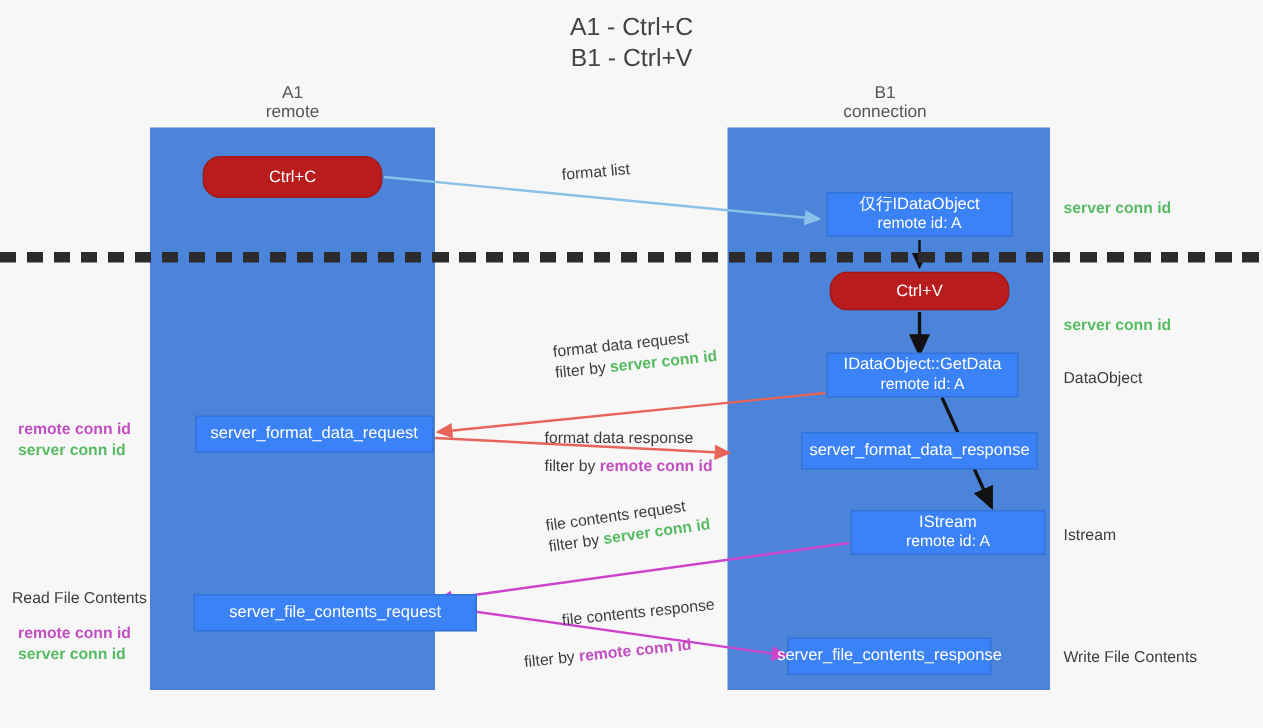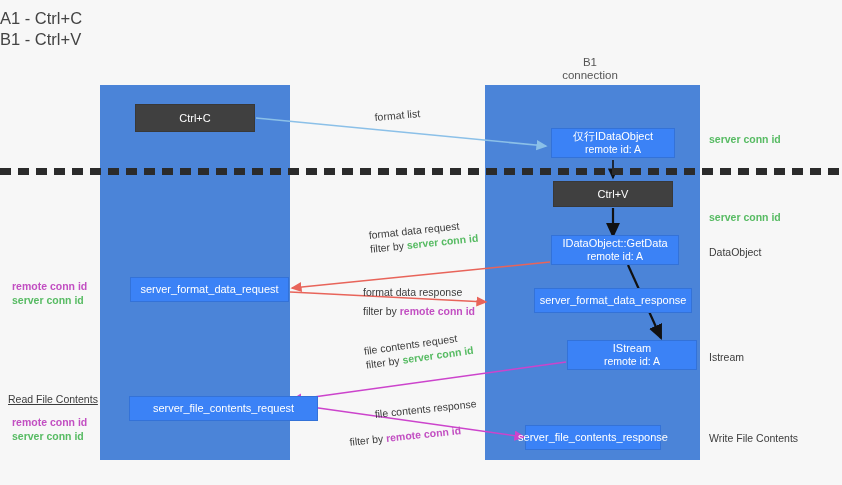--- a/index.html
+++ b/index.html
@@ -10,21 +10,21 @@
     position:relative;
     overflow:hidden;
     color:#3c3c3c;
   }
   .stage{position:absolute;left:0;top:0;width:842px;height:485px;}
   .abs{position:absolute;}
 
   
   #title{
     left:0;top:8px;width:842px;
-    text-align:left;
+    text-align:center;
     font-size:16.5px;
     line-height:21px;
     color:#434343;
     white-space:pre;
   }
 
   
   .col-head{
     font-size:11.5px;
     line-height:13px;
@@ -49,21 +49,21 @@
   .node{
     box-sizing:border-box;
     display:flex;flex-direction:column;
     align-items:center;justify-content:center;
     color:#ffffff;
     font-size:11px;
     line-height:13px;
     text-align:center;
     border:1px solid rgba(0,0,0,.12);
   }
-  .node.green{background:#404040;}
+  .node.green{background:#b91c1c;border-radius:12px;}
   .node.orange{background:#fbb martin;}
   .node.orange{background:#fbb košar;}
   .node.orange{background:#3b82f6;}
   .node .l2{font-size:10.5px;}
 
   
   .anno{
     font-size:10.5px;
     line-height:14px;
     color:#3c3c3c;
@@ -79,20 +79,24 @@
   svg.overlay{position:absolute;left:0;top:0;width:842px;height:485px;pointer-events:none;}
 </style>
 </head>
 <body>
 
 <div class="stage">
 
   <div class="abs" id="title">A1 - Ctrl+C
 B1 - Ctrl+V</div>
 
+  <div class="abs col-head" id="head-a1">
+    <div>A1</div>
+    <div>remote</div>
+  </div>
   <div class="abs col-head" id="head-b1">
     <div>B1</div>
     <div>connection</div>
   </div>
 
   <div class="abs lifeline" id="col-a1"></div>
   <div class="abs lifeline" id="col-b1"></div>
 
   <svg class="overlay">
     <defs>
@@ -192,17 +196,17 @@
 
   <div class="abs side-label green-t" style="left:709px;top:132px;">server conn id</div>
   <div class="abs side-label green-t" style="left:709px;top:210px;">server conn id</div>
   <div class="abs side-label dark-t" style="left:709px;top:245px;">DataObject</div>
   <div class="abs side-label dark-t" style="left:709px;top:350px;">Istream</div>
   <div class="abs side-label dark-t" style="left:709px;top:431px;">Write File Contents</div>
 
   <div class="abs side-label mag-t" style="left:12px;top:279px;">remote conn id</div>
   <div class="abs side-label green-t" style="left:12px;top:293px;">server conn id</div>
 
-  <div class="abs side-label dark-t" style="left:8px;top:392px;text-decoration:underline;">Read File Contents</div>
+  <div class="abs side-label dark-t" style="left:8px;top:392px;">Read File Contents</div>
   <div class="abs side-label mag-t" style="left:12px;top:415px;">remote conn id</div>
   <div class="abs side-label green-t" style="left:12px;top:429px;">server conn id</div>
 
 </div>
 
 </body></html>

